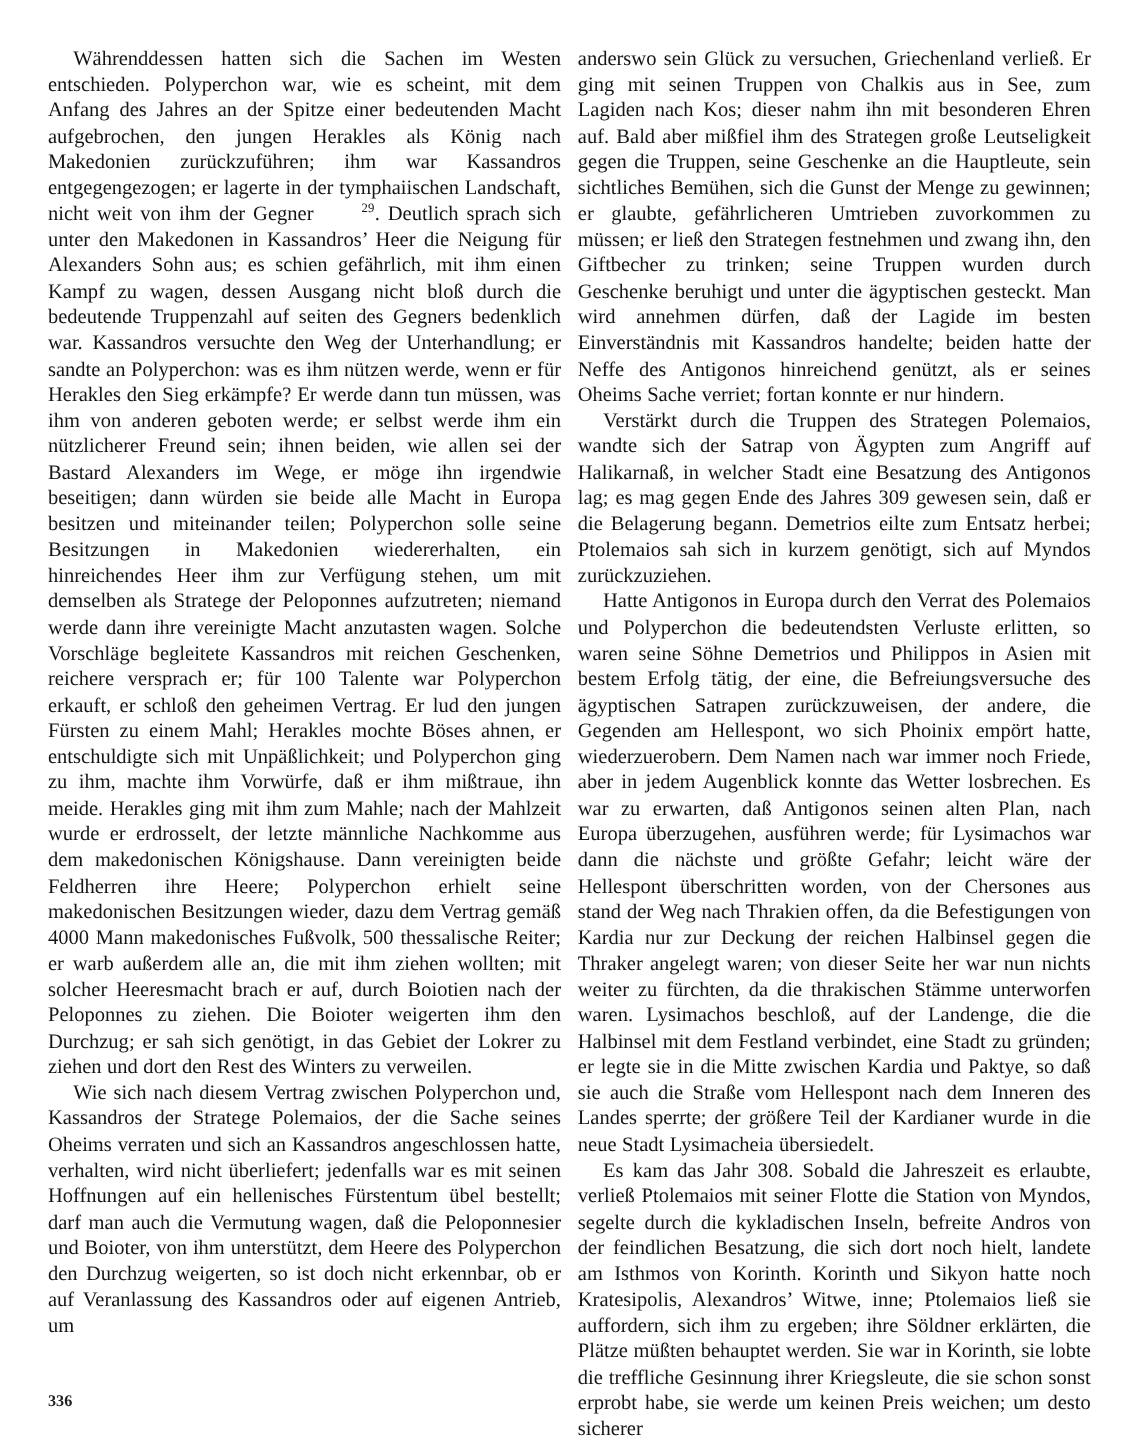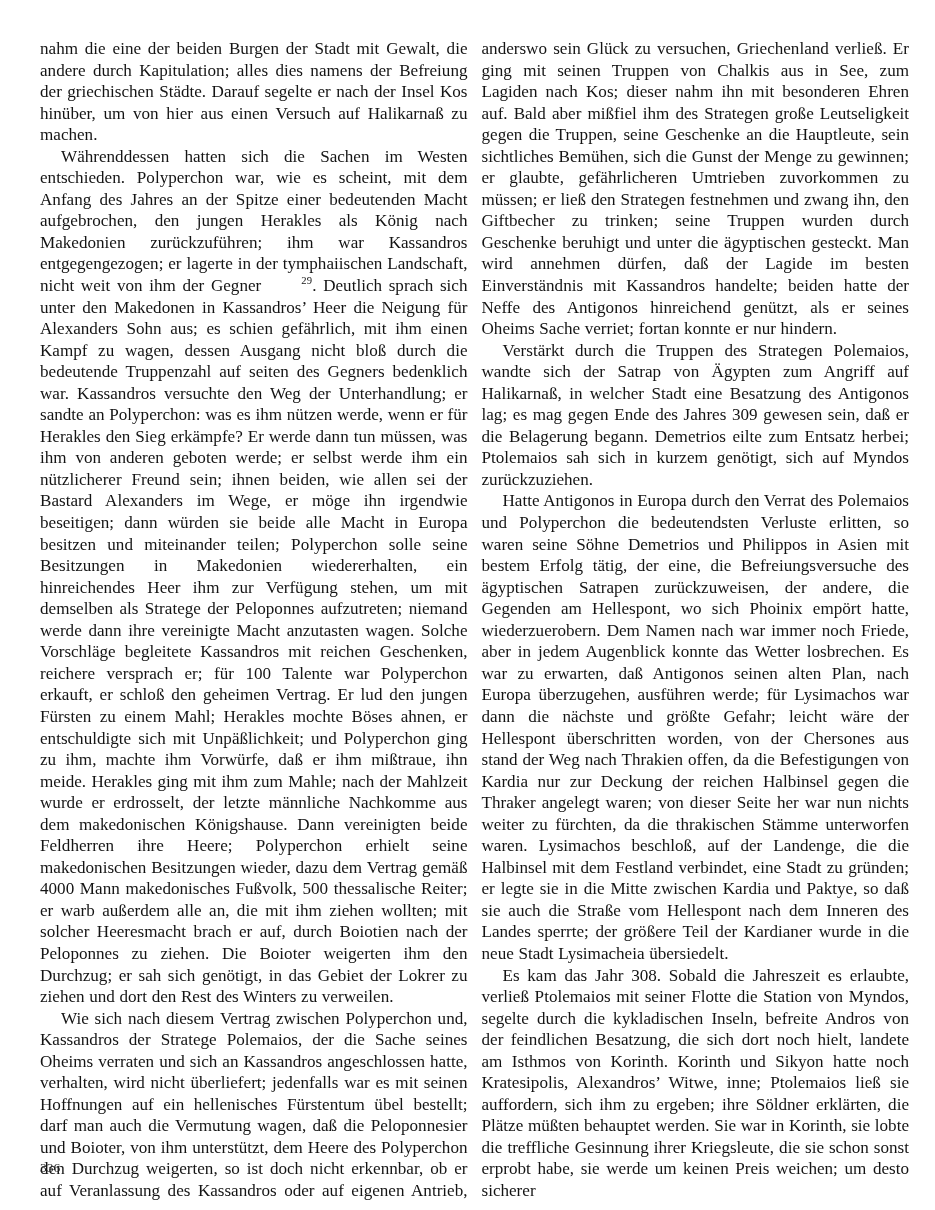--- a/index.html
+++ b/index.html
@@ -45,30 +45,30 @@
     vertical-align: super;
     letter-spacing: 0.02em;
     margin-left: 40px;
   }
   .page-number {
     position: absolute;
     left: 40px;
     bottom: 34px;
     font-size: 13.5px;
     color: #222;
+    font-weight: bold;
   }
 </style>
 </head>
 <body>
 
 <div class="page">
   <div class="columns">
 
     <div class="col">
-      <p>nahm die eine der beiden Burgen der Stadt mit Gewalt, die andere durch Kapitulation; alles dies namens der Befreiung der griechischen Städte. Darauf segelte er nach der Insel Kos hinüber, um von hier aus einen Versuch auf Halikarnaß zu machen.</p>
       <p class="indent"><span>Währenddessen hatten sich die Sachen im Westen entschieden. Polyperchon war, wie es scheint, mit dem Anfang des Jahres an der Spitze einer bedeutenden Macht aufgebrochen, den jungen Herakles als König nach Makedonien zurückzuführen; ihm war Kassandros entgegengezogen; er lagerte in der tymphaiischen Landschaft, nicht weit von ihm der Gegner</span><sup class="fnref">29</sup><span>. Deutlich sprach sich unter den Makedonen in Kassandros’ Heer die Neigung für Alexanders Sohn aus; es schien gefährlich, mit ihm einen Kampf zu wagen, dessen Ausgang nicht bloß durch die bedeutende Truppenzahl auf seiten des Gegners bedenklich war. Kassandros versuchte den Weg der Unterhandlung; er sandte an Polyperchon: was es ihm nützen werde, wenn er für Herakles den Sieg erkämpfe? Er werde dann tun müssen, was ihm von anderen geboten werde; er selbst werde ihm ein nützlicherer Freund sein; ihnen beiden, wie allen sei der Bastard Alexanders im Wege, er möge ihn irgendwie beseitigen; dann würden sie beide alle Macht in Europa besitzen und miteinander teilen; Polyperchon solle seine Besitzungen in Makedonien wiedererhalten, ein hinreichendes Heer ihm zur Verfügung stehen, um mit demselben als Stratege der Peloponnes aufzutreten; niemand werde dann ihre vereinigte Macht anzutasten wagen. Solche Vorschläge begleitete Kassandros mit reichen Geschenken, reichere versprach er; für 100 Talente war Polyperchon erkauft, er schloß den geheimen Vertrag. Er lud den jungen Fürsten zu einem Mahl; Herakles mochte Böses ahnen, er entschuldigte sich mit Unpäßlichkeit; und Polyperchon ging zu ihm, machte ihm Vorwürfe, daß er ihm mißtraue, ihn meide. Herakles ging mit ihm zum Mahle; nach der Mahlzeit wurde er erdrosselt, der letzte männliche Nachkomme aus dem makedonischen Königshause. Dann vereinigten beide Feldherren ihre Heere; Polyperchon erhielt seine makedonischen Besitzungen wieder, dazu dem Vertrag gemäß 4000 Mann makedonisches Fußvolk, 500 thessalische Reiter; er warb außerdem alle an, die mit ihm ziehen wollten; mit solcher Heeresmacht brach er auf, durch Boiotien nach der Peloponnes zu ziehen. Die Boioter weigerten ihm den Durchzug; er sah sich genötigt, in das Gebiet der Lokrer zu ziehen und dort den Rest des Winters zu verweilen.</span></p>
       <p class="indent">Wie sich nach diesem Vertrag zwischen Polyperchon und, Kassandros der Stratege Polemaios, der die Sache seines Oheims verraten und sich an Kassandros angeschlossen hatte, verhalten, wird nicht überliefert; jedenfalls war es mit seinen Hoffnungen auf ein hellenisches Fürstentum übel bestellt; darf man auch die Vermutung wagen, daß die Peloponnesier und Boioter, von ihm unterstützt, dem Heere des Polyperchon den Durchzug weigerten, so ist doch nicht erkennbar, ob er auf Veranlassung des Kassandros oder auf eigenen Antrieb, um</p>
     </div>
 
     <div class="col">
       <p>anderswo sein Glück zu versuchen, Griechenland verließ. Er ging mit seinen Truppen von Chalkis aus in See, zum Lagiden nach Kos; dieser nahm ihn mit besonderen Ehren auf. Bald aber mißfiel ihm des Strategen große Leutseligkeit gegen die Truppen, seine Geschenke an die Hauptleute, sein sichtliches Bemühen, sich die Gunst der Menge zu gewinnen; er glaubte, gefährlicheren Umtrieben zuvorkommen zu müssen; er ließ den Strategen festnehmen und zwang ihn, den Giftbecher zu trinken; seine Truppen wurden durch Geschenke beruhigt und unter die ägyptischen gesteckt. Man wird annehmen dürfen, daß der Lagide im besten Einverständnis mit Kassandros handelte; beiden hatte der Neffe des Antigonos hinreichend genützt, als er seines Oheims Sache verriet; fortan konnte er nur hindern.</p>
       <p class="indent">Verstärkt durch die Truppen des Strategen Polemaios, wandte sich der Satrap von Ägypten zum Angriff auf Halikarnaß, in welcher Stadt eine Besatzung des Antigonos lag; es mag gegen Ende des Jahres 309 gewesen sein, daß er die Belagerung begann. Demetrios eilte zum Entsatz herbei; Ptolemaios sah sich in kurzem genötigt, sich auf Myndos zurückzuziehen.</p>
       <p class="indent">Hatte Antigonos in Europa durch den Verrat des Polemaios und Polyperchon die bedeutendsten Verluste erlitten, so waren seine Söhne Demetrios und Philippos in Asien mit bestem Erfolg tätig, der eine, die Befreiungsversuche des ägyptischen Satrapen zurückzuweisen, der andere, die Gegenden am Hellespont, wo sich Phoinix empört hatte, wiederzuerobern. Dem Namen nach war immer noch Friede, aber in jedem Augenblick konnte das Wetter losbrechen. Es war zu erwarten, daß Antigonos seinen alten Plan, nach Europa überzugehen, ausführen werde; für Lysimachos war dann die nächste und größte Gefahr; leicht wäre der Hellespont überschritten worden, von der Chersones aus stand der Weg nach Thrakien offen, da die Befestigungen von Kardia nur zur Deckung der reichen Halbinsel gegen die Thraker angelegt waren; von dieser Seite her war nun nichts weiter zu fürchten, da die thrakischen Stämme unterworfen waren. Lysimachos beschloß, auf der Landenge, die die Halbinsel mit dem Festland verbindet, eine Stadt zu gründen; er legte sie in die Mitte zwischen Kardia und Paktye, so daß sie auch die Straße vom Hellespont nach dem Inneren des Landes sperrte; der größere Teil der Kardianer wurde in die neue Stadt Lysimacheia übersiedelt.</p>
       <p class="indent">Es kam das Jahr 308. Sobald die Jahreszeit es erlaubte, verließ Ptolemaios mit seiner Flotte die Station von Myndos, segelte durch die kykladischen Inseln, befreite Andros von der feindlichen Besatzung, die sich dort noch hielt, landete am Isthmos von Korinth. Korinth und Sikyon hatte noch Kratesipolis, Alexandros’ Witwe, inne; Ptolemaios ließ sie auffordern, sich ihm zu ergeben; ihre Söldner erklärten, die Plätze müßten behauptet werden. Sie war in Korinth, sie lobte die treffliche Gesinnung ihrer Kriegsleute, die sie schon sonst erprobt habe, sie werde um keinen Preis weichen; um desto sicherer</p>
     </div>

